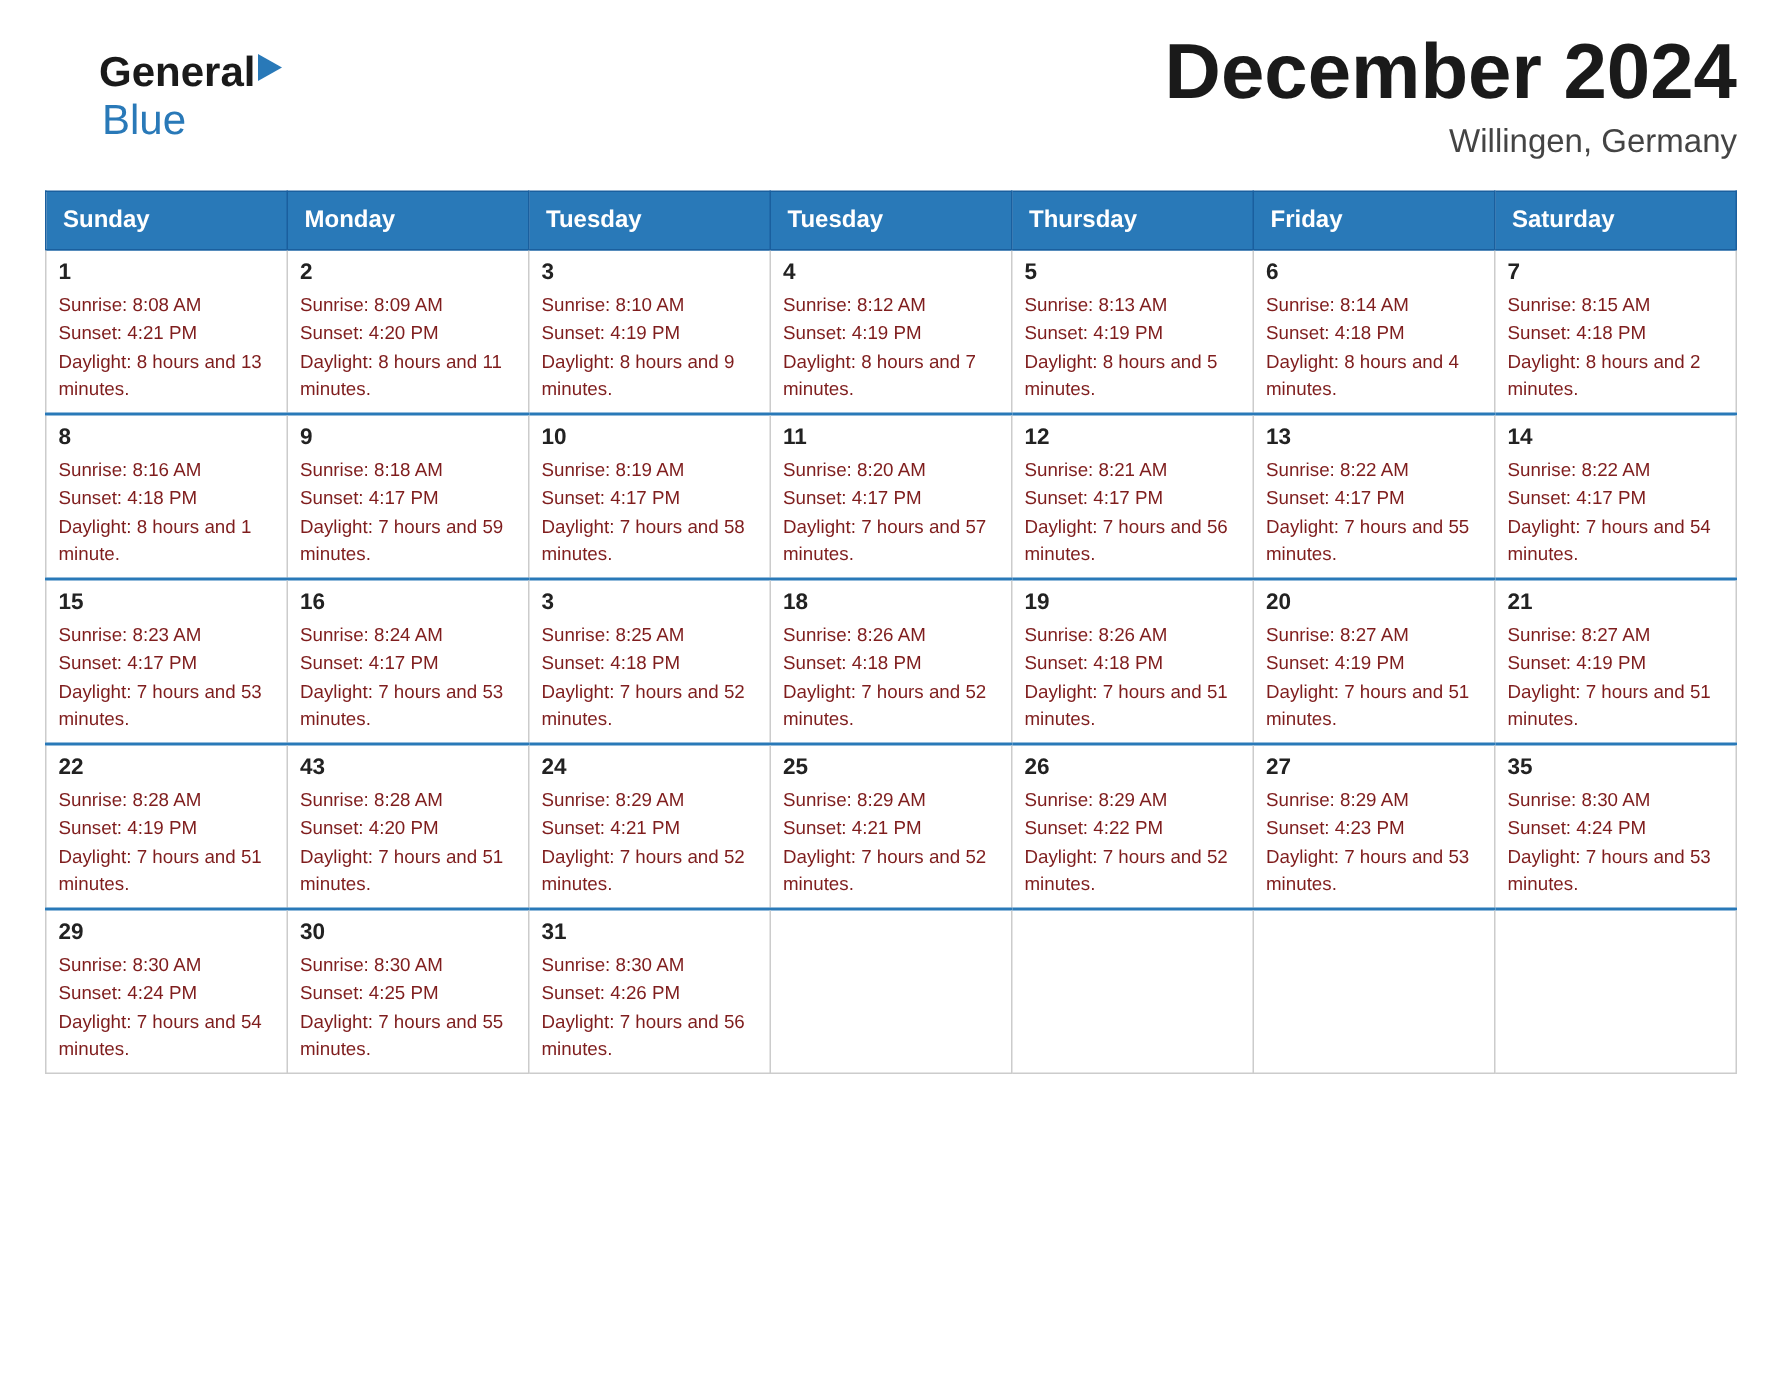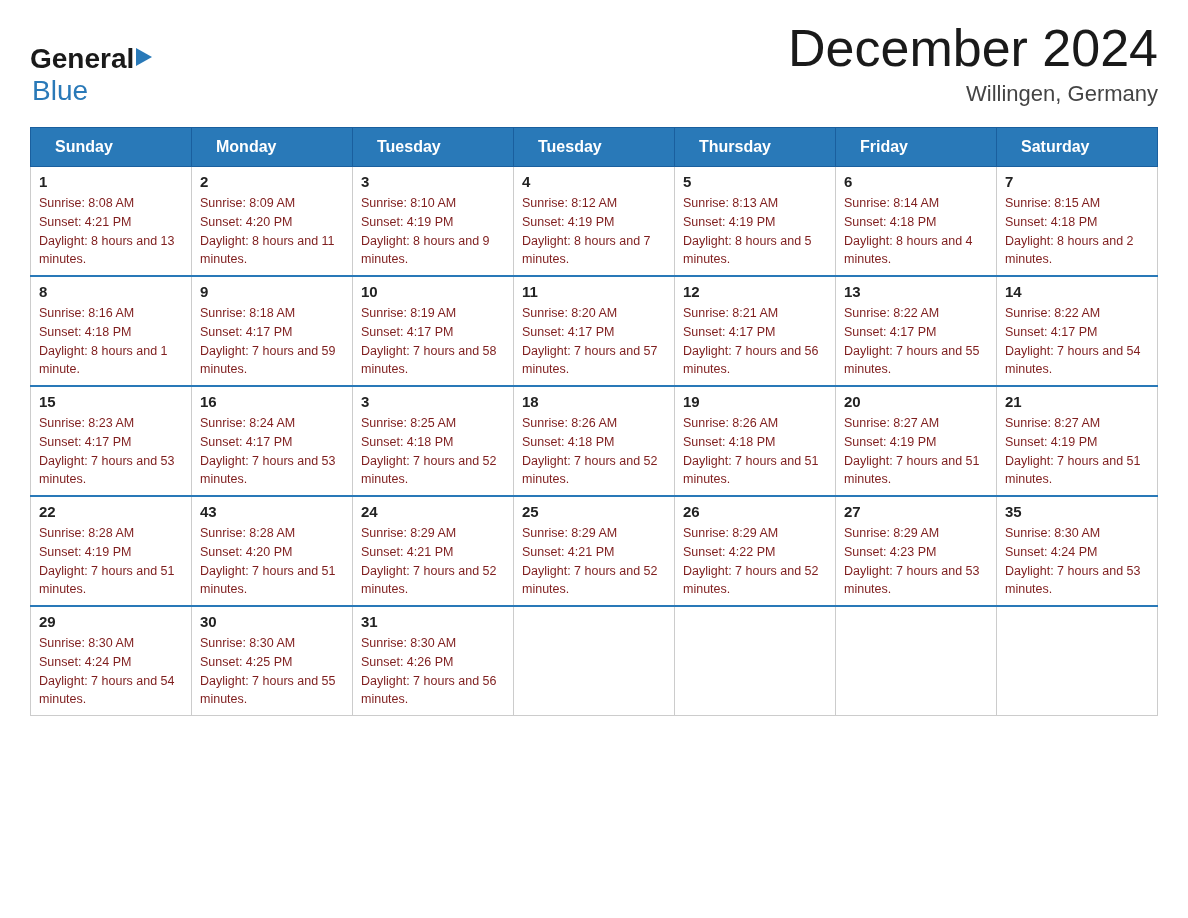--- a/index.html
+++ b/index.html
@@ -6,53 +6,54 @@
     body {
       font-family: Arial, sans-serif;
       background: #fff;
       padding: 20px 30px;
       width: 1188px;
       min-height: 918px;
     }
     .header {
       display: flex;
       justify-content: space-between;
-      align-items: flex-end;
+      align-items: center;
       margin-bottom: 20px;
+      margin-left: 36px;
     }
     .logo {
       display: flex;
       flex-direction: column;
       align-items: flex-start;
     }
     .title-block {
       text-align: right;
     }
     .month-title {
       font-size: 52px;
-      font-weight: normal;
+      font-weight: bold;
       color: #1a1a1a;
       line-height: 1.1;
     }
     .location {
       font-size: 22px;
       color: #444;
       margin-top: 4px;
     }
     .calendar-table {
       width: 100%;
       border-collapse: collapse;
       border: 1px solid #999;
     }
     .calendar-table th {
       background-color: #2979b8;
       color: #fff;
       font-size: 16px;
       font-weight: bold;
-      padding: 10px 24px;
+      padding: 10px 11px;
       text-align: left;
       border: 1px solid #1a5f9e;
     }
     .calendar-table td {
       vertical-align: top;
       padding: 6px 8px;
       border: 1px solid #ccc;
       width: 14.28%;
       font-size: 13px;
       color: #222;

